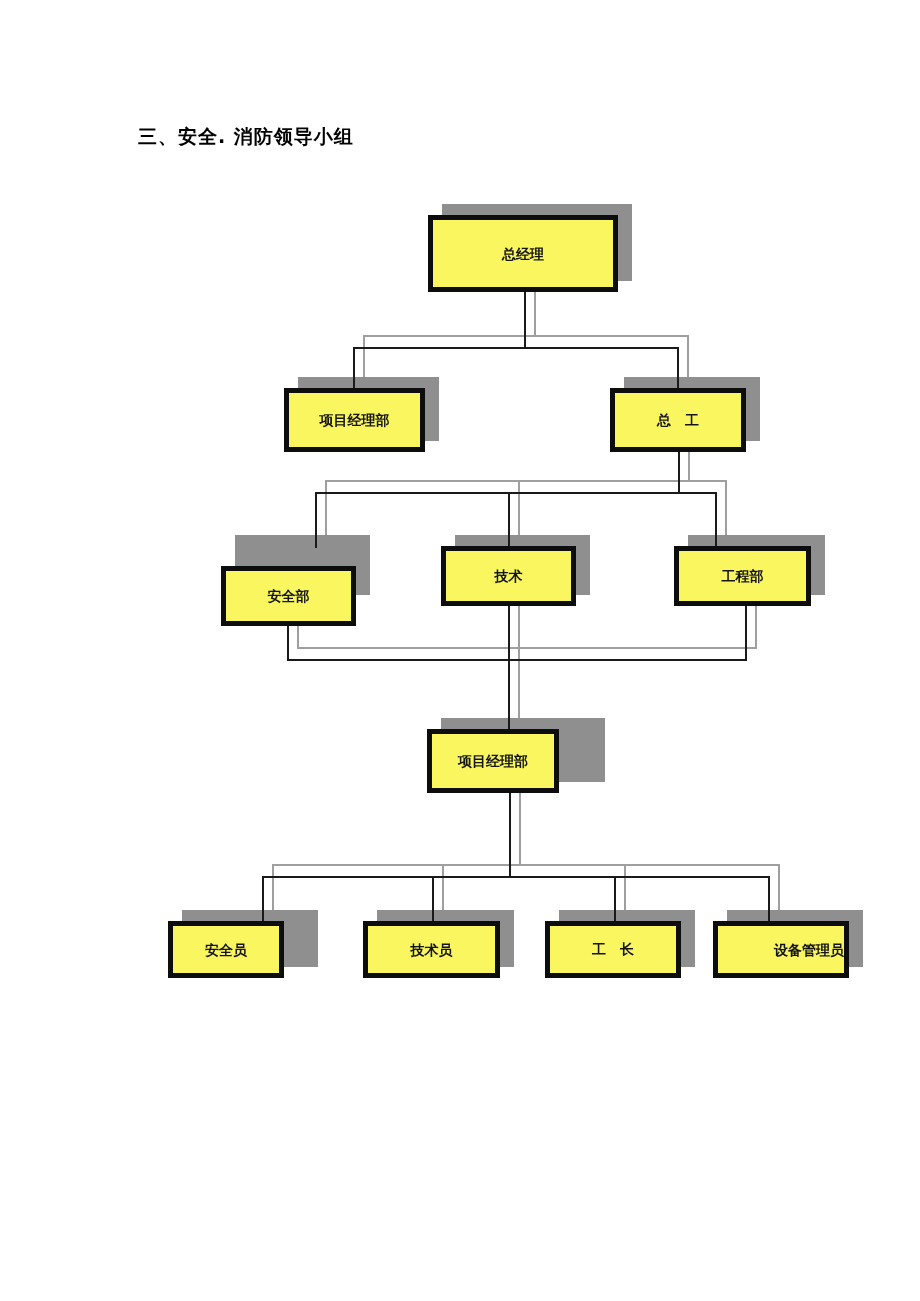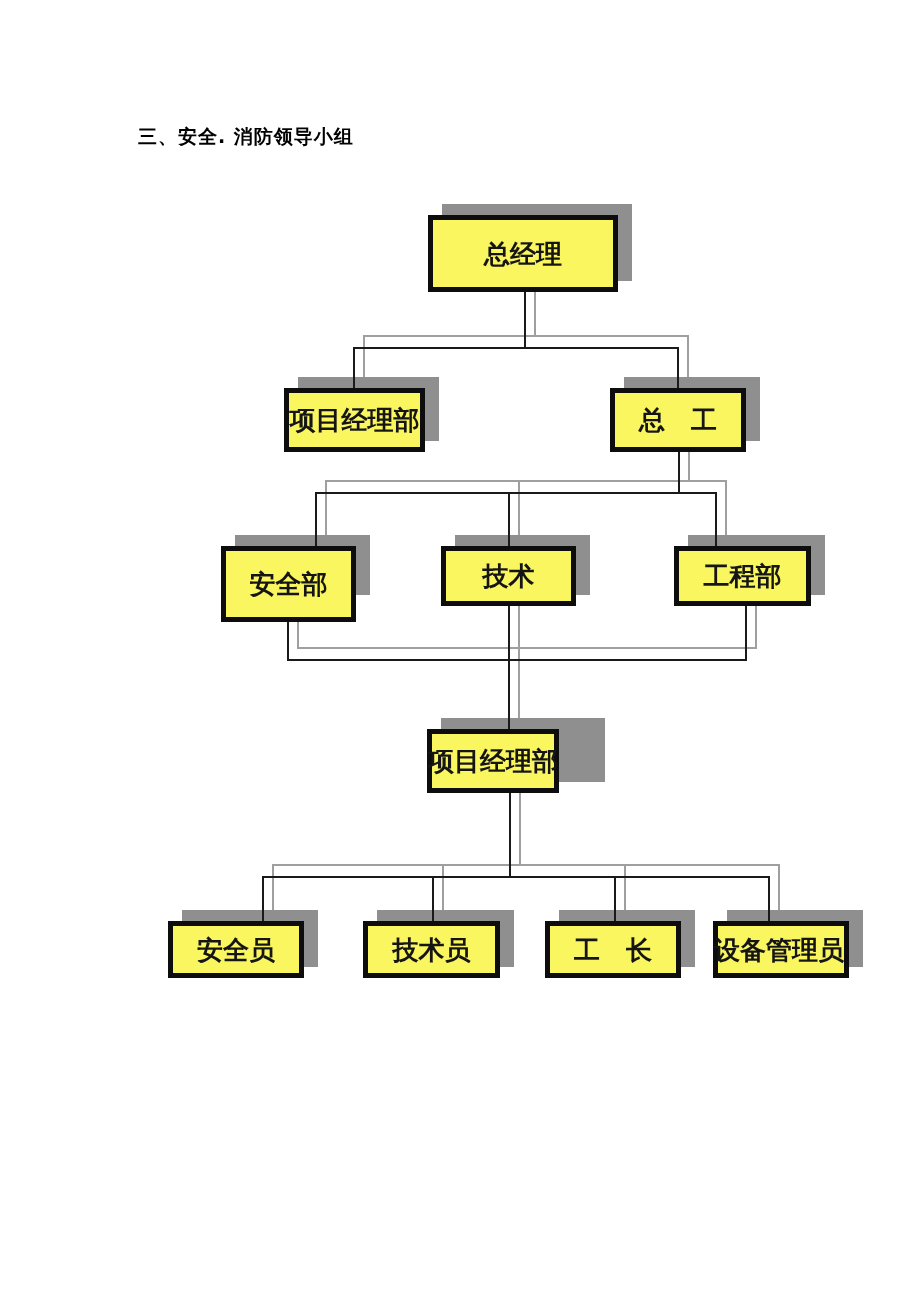--- a/index.html
+++ b/index.html
@@ -20,21 +20,21 @@
   .layer{position:absolute;left:0;top:0;width:100%;height:100%;}
   .layer.shadows{z-index:1;}
   .layer.lines{z-index:2;}
   .layer.nodes{z-index:3;}
   .node{
     position:absolute;box-sizing:border-box;
     background:var(--fill);border:5px solid var(--border);
     display:flex;align-items:center;justify-content:center;
   }
   .node .label{
-    font-size:26px;font-weight:bold;color:#151515;white-space:pre;
+    font-size:14px;font-weight:bold;color:#151515;white-space:pre;
     line-height:1;
   }
   .node-shadow{position:absolute;background:var(--shadow);}
   .line{position:absolute;background:var(--line);}
   .line-shadow{position:absolute;background:var(--line-shadow);}
 </style>
 </head>
 <body>
 
 <div class="page">
@@ -99,39 +99,39 @@
     <div class="layer nodes">
       <div class="node" style="left:428px;top:215px;width:190px;height:77px;">
         <span class="label">总经理</span>
       </div>
       <div class="node" style="left:284px;top:388px;width:141px;height:64px;">
         <span class="label">项目经理部</span>
       </div>
       <div class="node" style="left:610px;top:388px;width:136px;height:64px;">
         <span class="label">总　工</span>
       </div>
-      <div class="node" style="left:221px;top:546px;width:135px;height:76px;">
+      <div class="node" style="left:221px;top:566px;width:135px;height:60px;">
         <span class="label">安全部</span>
       </div>
       <div class="node" style="left:674px;top:546px;width:137px;height:60px;">
         <span class="label">工程部</span>
       </div>
       <div class="node" style="left:441px;top:546px;width:135px;height:60px;">
         <span class="label">技术</span>
       </div>
       <div class="node" style="left:427px;top:729px;width:132px;height:64px;">
         <span class="label">项目经理部</span>
       </div>
-      <div class="node" style="left:168px;top:921px;width:136px;height:57px;text-align:center;">
+      <div class="node" style="left:168px;top:921px;width:116px;height:57px;text-align:center;">
         <span class="label">安全员</span>
       </div>
       <div class="node" style="left:363px;top:921px;width:137px;height:57px;">
         <span class="label">技术员</span>
       </div>
-      <div class="node" style="left:545px;top:921px;width:136px;height:57px;">
+      <div class="node" style="left:545px;top:921px;width:136px;height:57px;font-family:Liberation Serif, serif;">
         <span class="label">工　长</span>
       </div>
       <div class="node" style="left:713px;top:921px;width:136px;height:57px;justify-content:flex-end;">
         <span class="label">设备管理员</span>
       </div>
     </div>
   </div>
 </div>
 
 </body></html>

